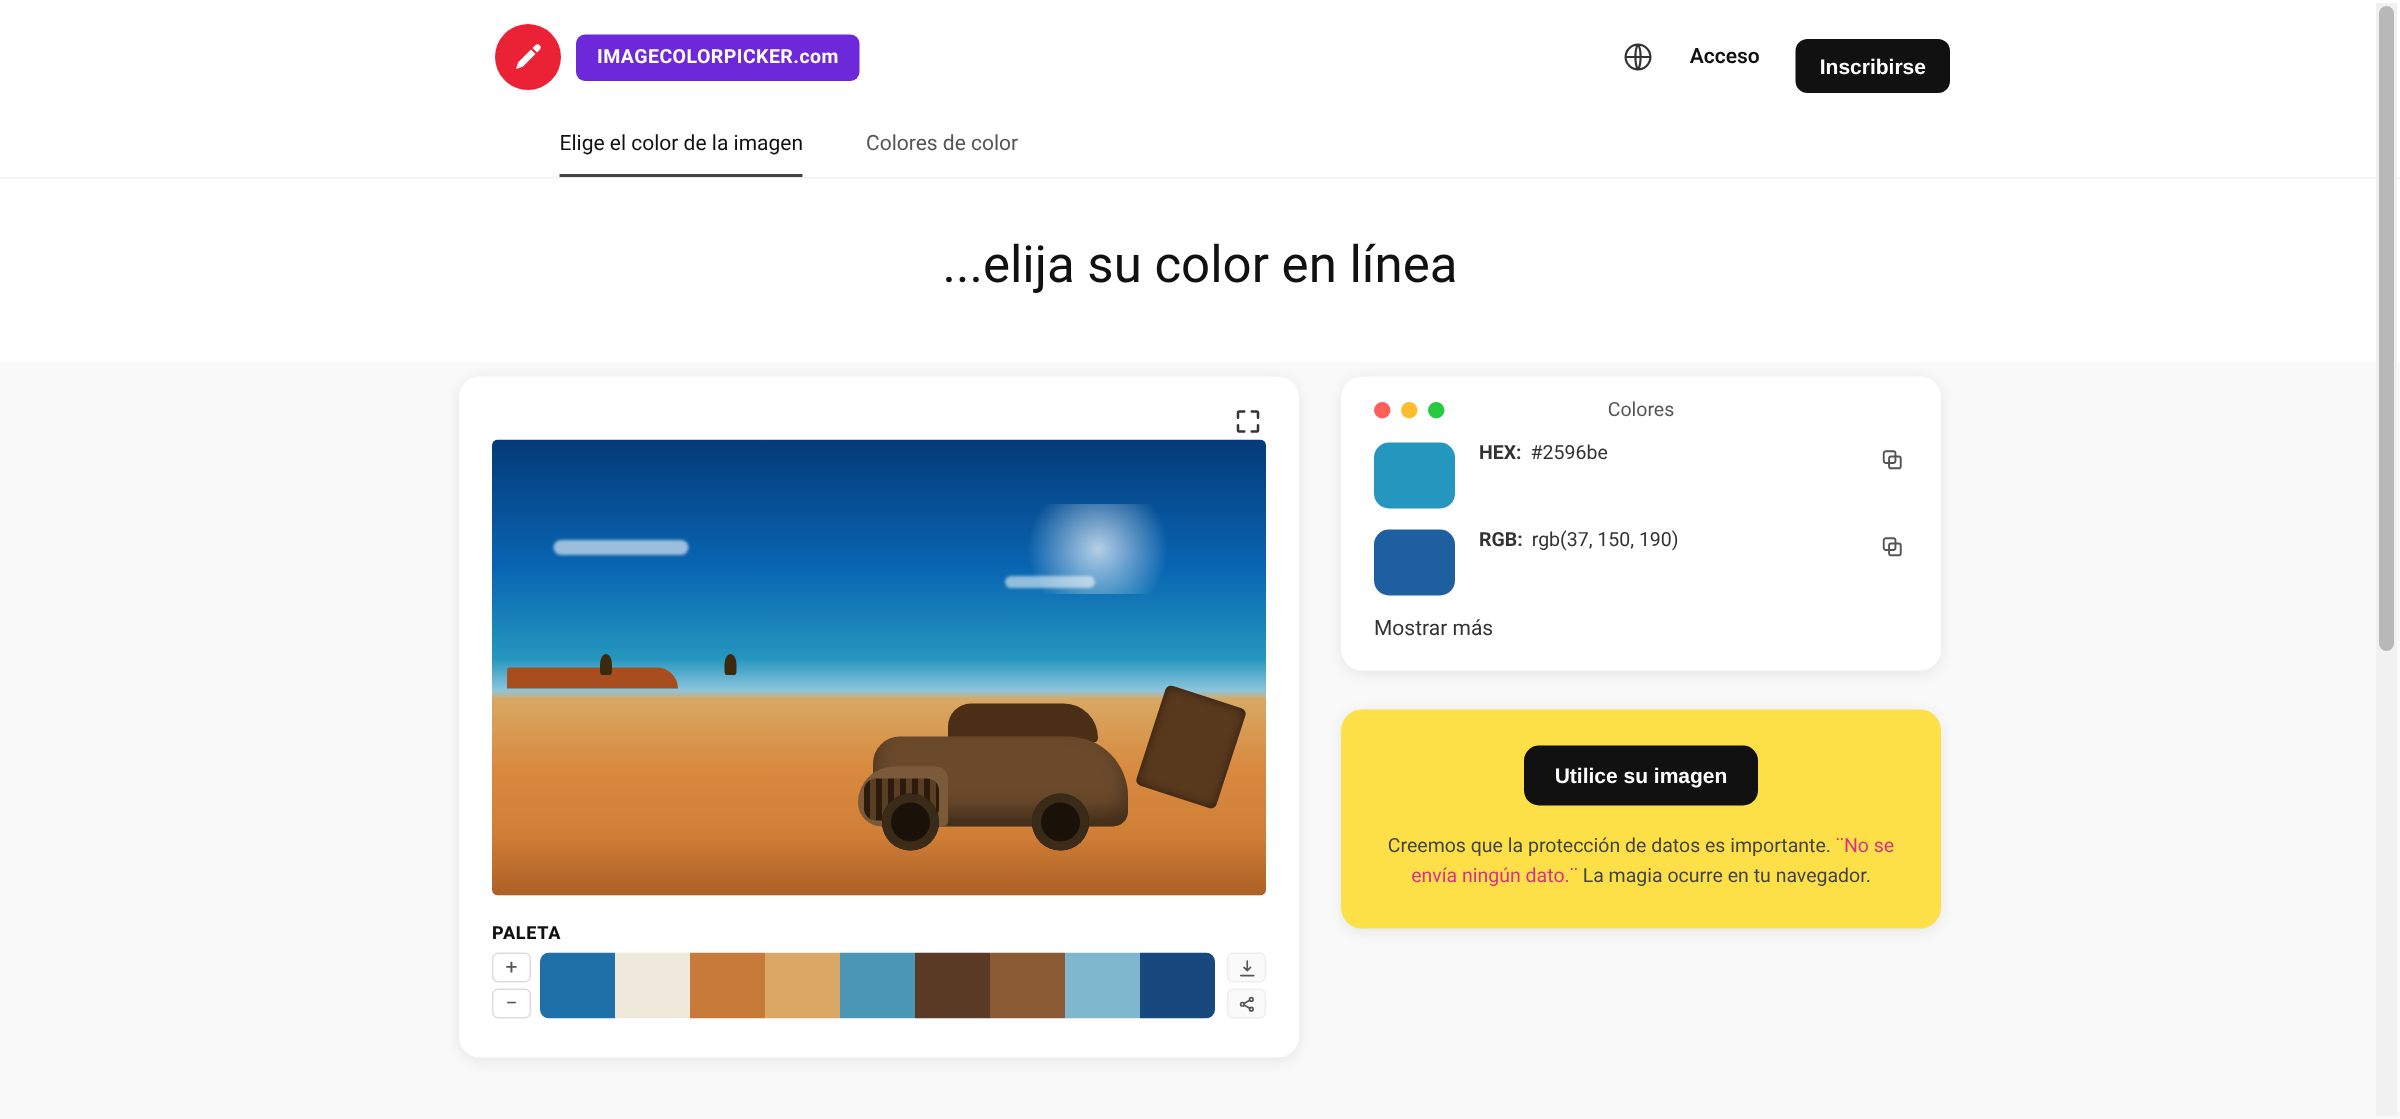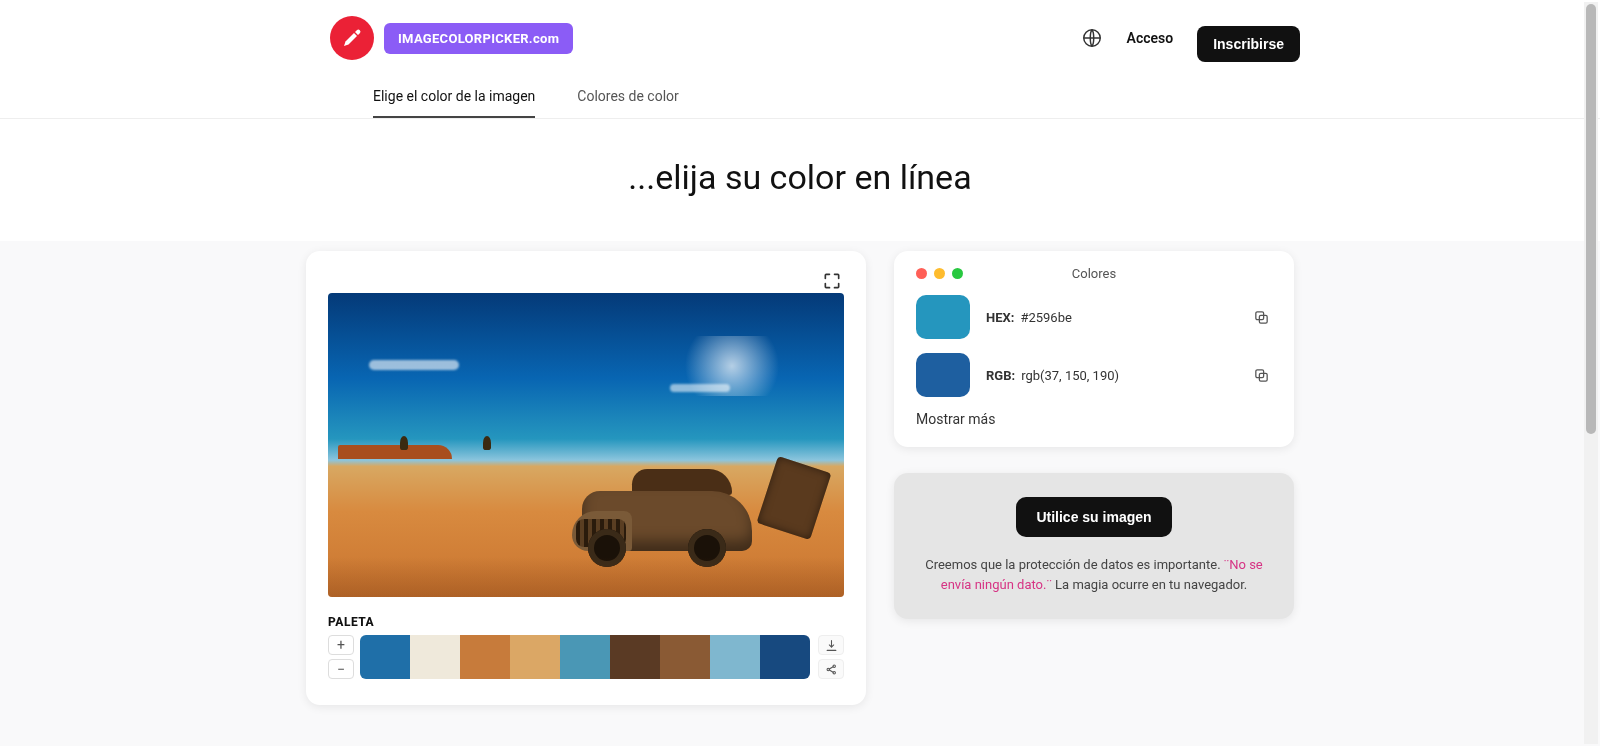--- a/index.html
+++ b/index.html
@@ -1,21 +1,21 @@
 <!DOCTYPE html>
 <html><head>
 <meta charset="utf-8">
 <style>
 * { margin: 0; padding: 0; box-sizing: border-box; }
 body { font-family: -apple-system, BlinkMacSystemFont, "Segoe UI", Roboto, sans-serif; background: #fff; color: #111; width: 1600px; height: 746px; overflow: hidden; position: relative; }
 
 .header { display: flex; align-items: center; justify-content: space-between; padding: 14px 300px 14px 330px; }
 .logo-wrap { display: flex; align-items: center; gap: 10px; }
 .logo-circle { width: 44px; height: 44px; border-radius: 50%; background: #eb2136; display: flex; align-items: center; justify-content: center; }
-.logo-pill { background: #8b5cf6; color: #fff; font-weight: 700; font-size: 13px; padding: 8px 14px; border-radius: 6px; letter-spacing: .3px; }
+.logo-pill { background: #6d28d9; color: #fff; font-weight: 700; font-size: 13px; padding: 8px 14px; border-radius: 6px; letter-spacing: .3px; }
 .header-right { display: flex; align-items: center; gap: 24px; }
 .lang-icon { width: 22px; height: 22px; color: #333; }
 .login-link { font-size: 14px; color: #111; font-weight: 600; cursor: pointer; }
 .signup-btn { background: #111; color: #fff; font-size: 14px; font-weight: 600; padding: 10px 16px; border-radius: 8px; border: none; cursor: pointer; margin-top: 12px; }
 
 .tabs { display: flex; gap: 42px; padding: 0 0 0 330px; border-bottom: 1px solid #eee; }
 .tab { font-size: 14px; color: #555; padding: 12px 0; border-bottom: 2px solid transparent; cursor: pointer; }
 .tab.active { color: #111; border-bottom: 2px solid #444; margin-left: 43px; }
 
 .content-bg { background: #f9f9fa; min-height: 640px; padding-top: 10px; }
@@ -55,28 +55,28 @@
 
 .side-col { display:flex; flex-direction:column; gap:26px; width:400px; }
 
 .colors-card { background:#fff; border-radius:14px; box-shadow:0 2px 10px rgba(0,0,0,.08); padding: 14px 22px 20px; }
 .card-head { display:flex; align-items:center; justify-content:space-between; margin-bottom: 14px; }
 .traffic { display:flex; gap:7px; }
 .traffic span { width:11px; height:11px; border-radius:50%; display:inline-block; }
 .tl-r{background:#ff5f57;} .tl-y{background:#febc2e;} .tl-g{background:#28c840;}
 .card-title { font-size:13px; color:#555; position:absolute; left:50%; transform:translateX(-50%); }
 .card-head-rel { position:relative; height:16px; }
-.color-row { display:flex; align-items:center; gap:16px; margin-bottom:14px; }
+.color-row { display:flex; gap:16px; margin-bottom:14px; }
 .color-chip { width:54px; height:44px; border-radius:10px; }
 .color-label { font-size:13px; color:#333; }
 .color-label b { font-weight:700; margin-right:6px; }
 .copy-btn { margin-left:auto; width:22px; height:22px; display:flex; align-items:center; justify-content:center; cursor:pointer; color:#555; }
 .show-more { font-size:14px; color:#333; margin-top:6px; cursor:pointer; }
 
-.upload-card { background:#e5e5e5; border-radius:14px; box-shadow:0 2px 10px rgba(0,0,0,.08); padding: 24px 26px; text-align:center; }
+.upload-card { background:#fde047; border-radius:14px; box-shadow:0 2px 10px rgba(0,0,0,.08); padding: 24px 26px; text-align:center; }
 .upload-btn { background:#111; color:#fff; font-weight:700; font-size:14px; padding:12px 20px; border:none; border-radius:10px; cursor:pointer; }
 .privacy { font-size:13px; color:#444; margin-top:18px; line-height:1.55; }
 .privacy .hl { color:#d63384; }
 
 .scrollbar { position:absolute; right:2px; top:2px; bottom:2px; width:14px; background:#f1f1f1; }
 .scrollbar-thumb { position:absolute; left:2px; right:2px; top:2px; height:430px; background:#b8b8b8; border-radius:6px; }
 
 svg { display:block; }
 </style>
 </head>

